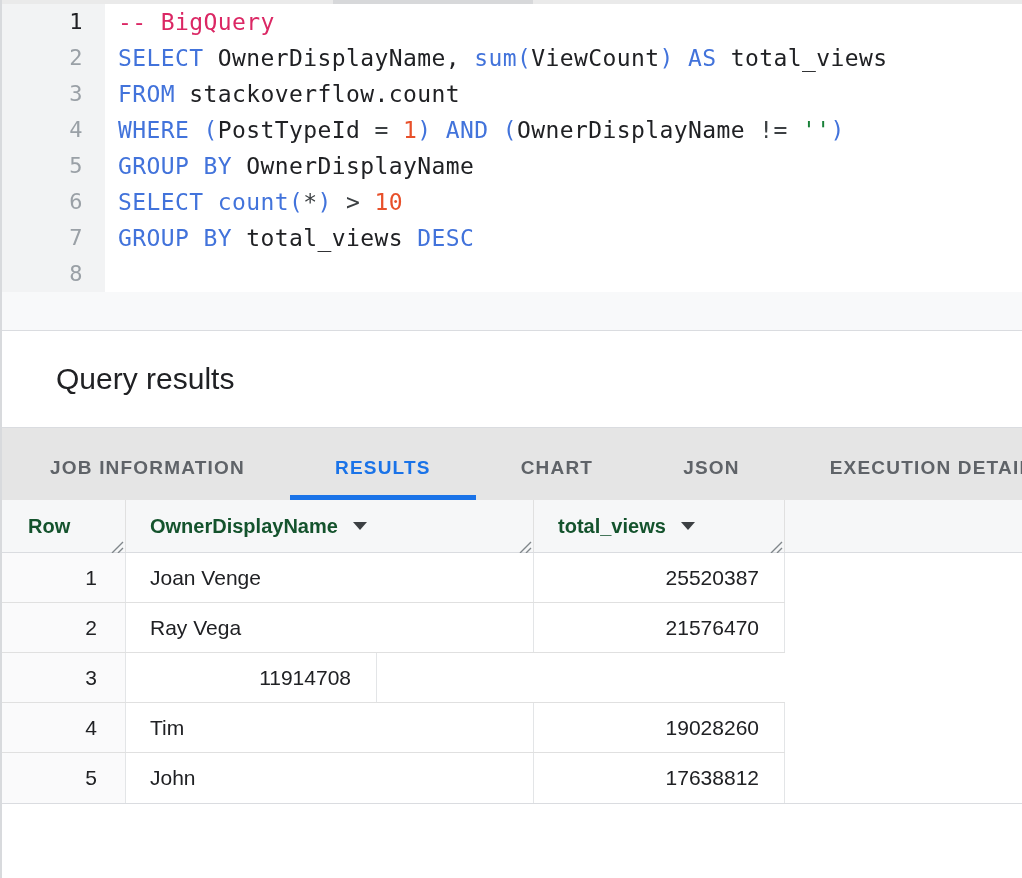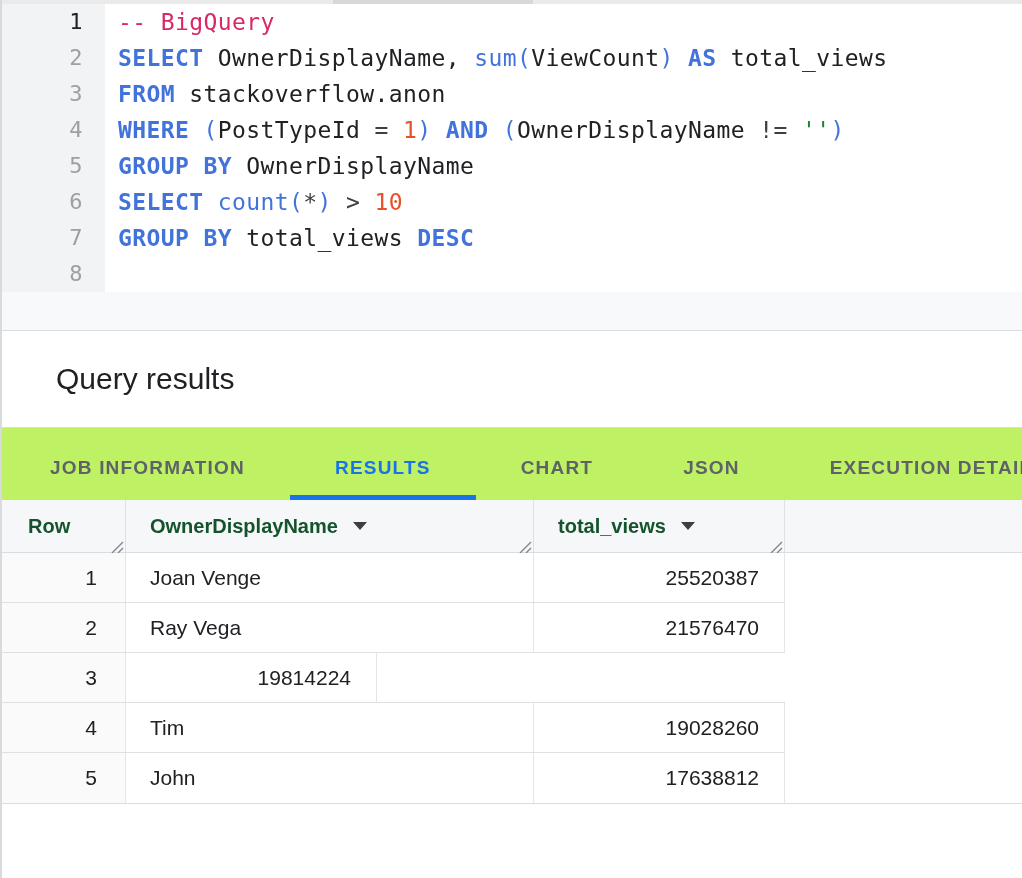--- a/index.html
+++ b/index.html
@@ -18,35 +18,35 @@
   .editor{position:absolute;left:0;top:4px;width:1022px;height:288px;background:#fff;}
   .gutter{position:absolute;left:2px;top:0;width:103px;height:288px;background:#F2F3F4;}
   .code-lines{position:absolute;left:0;top:0;width:100%;}
   .cline{display:flex;height:36px;line-height:36px;
     font-family:"DejaVu Sans Mono","Liberation Mono",monospace;
     font-size:23px;letter-spacing:0.4px;white-space:pre;}
   .lnum{flex:none;width:105px;box-sizing:border-box;padding-right:22px;text-align:right;
     color:#9AA0A6;font-size:22px;}
   .lnum.active{color:#202124;}
   .ltext{padding-left:13px;color:var(--c-id);}
-  .tk-cmt{color:var(--c-cmt);} .tk-kw{color:var(--c-kw);font-weight:bold;} .tk-id{color:var(--c-id);}
+  .tk-cmt{color:var(--c-cmt);} .tk-kw{color:var(--c-kw);} .tk-id{color:var(--c-id);}
   .tk-fn{color:var(--c-fn);}  .tk-par{color:var(--c-par);} .tk-op{color:var(--c-op);}
   .tk-num{color:var(--c-num);} .tk-str{color:var(--c-str);}
 
   
   .gap{position:absolute;left:0;top:292px;width:1022px;height:38px;background:#F8F9FA;
        border-bottom:1px solid #DADCE0;box-sizing:content-box;}
 
   
   .results-head{position:absolute;left:0;top:331px;width:1022px;height:96px;background:#fff;
     display:flex;align-items:center;padding-left:56px;box-sizing:border-box;}
   .results-head h2{margin:0;font-size:30px;font-weight:400;color:#202124;}
 
   
-  .tabbar{position:absolute;left:0;top:427px;width:1022px;height:73px;background:#bef264;
+  .tabbar{position:absolute;left:0;top:427px;width:1022px;height:73px;background:#e5e5e5;
     border-top:1px solid #DADCE0;box-sizing:border-box;display:flex;align-items:stretch;overflow:hidden;}
   .tab{position:relative;display:flex;align-items:center;padding:7px 45px 0 45px;
     font-size:19px;font-weight:600;letter-spacing:1.2px;white-space:nowrap;
     color:var(--c-tab_inactive);cursor:pointer;}
   .tab:first-child{padding-left:50px;}
   .tab.active{color:var(--c-accent);}
   .tab .underline{position:absolute;left:0;bottom:0;width:100%;height:5px;background:var(--c-accent);}
 
   
   .thead{position:absolute;left:0;top:500px;width:1022px;height:53px;background:#F6F7F8;
@@ -78,21 +78,21 @@
 
   <div class="top-scrollbar">
     <div class="thumb"></div>
   </div>
 
   <div class="editor">
     <div class="gutter"></div>
     <div class="code-lines" id="code-lines">
         <div class="cline"><span class="lnum active">1</span><span class="ltext"><span class="tk-cmt">-- BigQuery</span></span></div>
         <div class="cline"><span class="lnum">2</span><span class="ltext"><span class="tk-kw">SELECT</span><span class="tk-id"> OwnerDisplayName, </span><span class="tk-fn">sum</span><span class="tk-par">(</span><span class="tk-id">ViewCount</span><span class="tk-par">)</span><span class="tk-kw"> AS</span><span class="tk-id"> total_views</span></span></div>
-        <div class="cline"><span class="lnum">3</span><span class="ltext"><span class="tk-kw">FROM</span><span class="tk-id"> stackoverflow.anon</span></span></div>
+        <div class="cline"><span class="lnum">3</span><span class="ltext"><span class="tk-kw">FROM</span><span class="tk-id"> stackoverflow.count</span></span></div>
         <div class="cline"><span class="lnum">4</span><span class="ltext"><span class="tk-kw">WHERE</span><span class="tk-id"> </span><span class="tk-par">(</span><span class="tk-id">PostTypeId </span><span class="tk-op">= </span><span class="tk-num">1</span><span class="tk-par">)</span><span class="tk-kw"> AND</span><span class="tk-id"> </span><span class="tk-par">(</span><span class="tk-id">OwnerDisplayName </span><span class="tk-op">!= </span><span class="tk-str">''</span><span class="tk-par">)</span></span></div>
         <div class="cline"><span class="lnum">5</span><span class="ltext"><span class="tk-kw">GROUP BY</span><span class="tk-id"> OwnerDisplayName</span></span></div>
         <div class="cline"><span class="lnum">6</span><span class="ltext"><span class="tk-kw">SELECT</span><span class="tk-fn"> count</span><span class="tk-par">(</span><span class="tk-op">*</span><span class="tk-par">)</span><span class="tk-op"> &gt; </span><span class="tk-num">10</span></span></div>
         <div class="cline"><span class="lnum">7</span><span class="ltext"><span class="tk-kw">GROUP BY</span><span class="tk-id"> total_views</span><span class="tk-kw"> DESC</span></span></div>
         <div class="cline"><span class="lnum">8</span></div>
       </div>
   </div>
 
   <div class="gap"></div>
 
@@ -149,21 +149,21 @@
           <div class="cell c1">Joan Venge</div>
           <div class="cell c2">25520387</div>
         </div>
         <div class="trow">
           <div class="cell c0">2</div>
           <div class="cell c1">Ray Vega</div>
           <div class="cell c2">21576470</div>
         </div>
         <div class="trow">
           <div class="cell c0">3</div>
-          <div class="cell c2">19814224</div>
+          <div class="cell c2">11914708</div>
         </div>
         <div class="trow">
           <div class="cell c0">4</div>
           <div class="cell c1">Tim</div>
           <div class="cell c2">19028260</div>
         </div>
         <div class="trow">
           <div class="cell c0">5</div>
           <div class="cell c1">John</div>
           <div class="cell c2">17638812</div>

